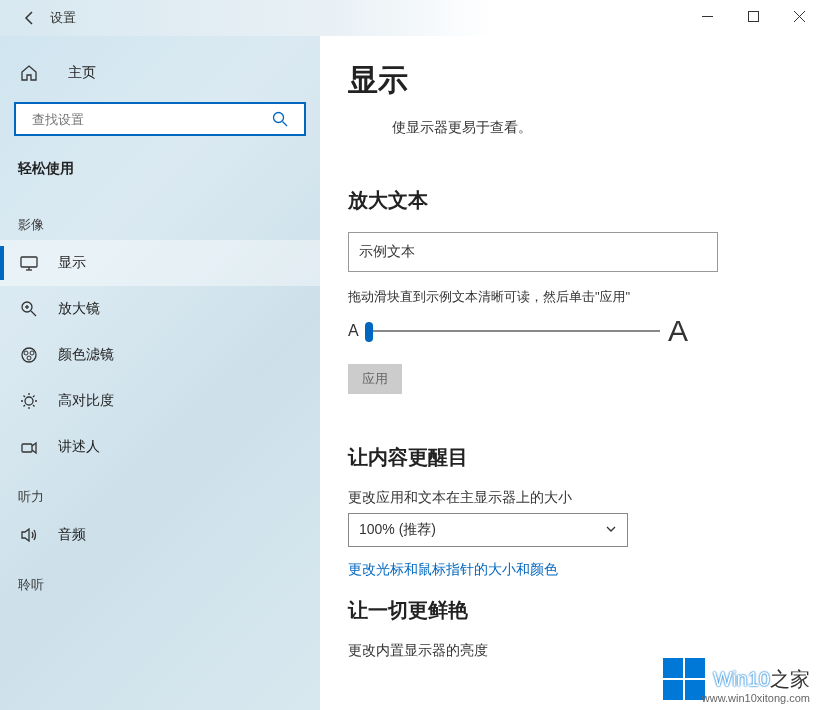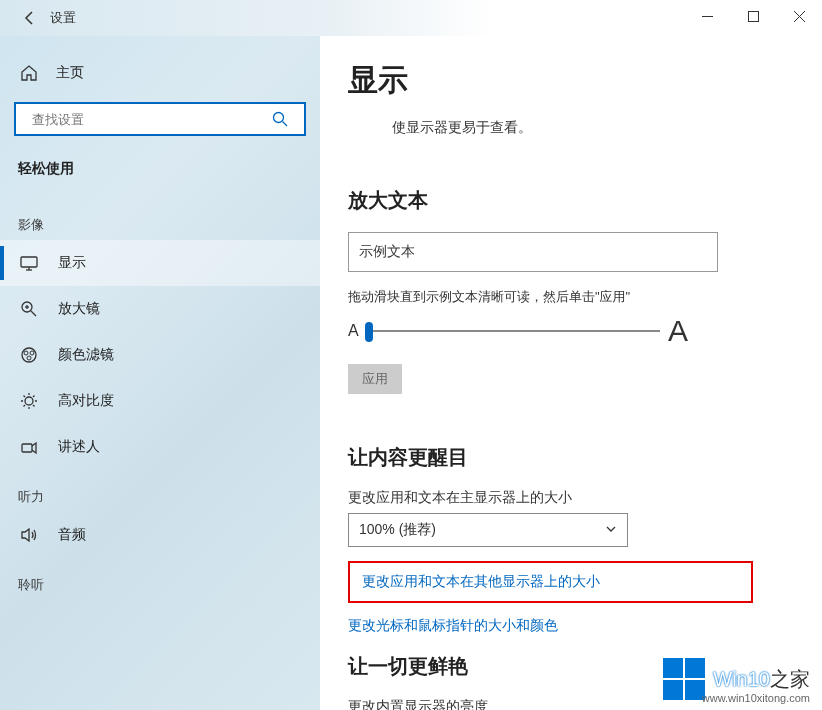--- a/index.html
+++ b/index.html
@@ -10,21 +10,21 @@
     .titlebar .title { margin-left: 6px; font-size: 13px; color: #333; }
     .win-controls { position: absolute; top: 0; right: 0; display: flex; }
     .win-btn { width: 46px; height: 32px; display: flex; align-items: center; justify-content: center; cursor: pointer; }
     .win-btn svg { width: 11px; height: 11px; }
     
     .layout { display: flex; height: calc(100% - 36px); }
     
     .sidebar { width: 320px; background: linear-gradient(135deg, #d0e5f0 0%, #dbeaf2 30%, #cde0ea 60%, #d8e8ef 100%); padding-top: 20px; position: relative; }
     .sidebar::after { content: ""; position: absolute; top: 0; right: 0; width: 40px; height: 100%; background: linear-gradient(to right, transparent, rgba(255,255,255,0)); }
     
-    .home-row { display: flex; align-items: center; padding: 8px 20px; margin-bottom: 12px; cursor: pointer; }
+    .home-row { display: flex; align-items: center; padding: 8px 20px; margin-bottom: 12px; cursor: pointer; gap: 12px; }
     .home-row .icon { width: 18px; height: 18px; margin-right: 18px; }
     .home-row .label { font-size: 14px; color: #222; }
     
     .search-wrap { margin: 0 14px 18px 14px; }
     .search-box { width: 100%; height: 34px; border: 2px solid #0067c0; background: #fff; display: flex; align-items: center; padding: 0 16px; }
     .search-box input { flex: 1; border: none; outline: none; font-size: 13px; color: #555; background: transparent; }
     .search-box .sicon { width: 16px; height: 16px; color: #0067c0; }
     
     .category-title { font-size: 14px; font-weight: 600; color: #222; padding: 6px 20px 20px 18px; }
     
@@ -221,23 +221,20 @@
     <button class="apply-btn">应用</button>
     
     <h2>让内容更醒目</h2>
     <div class="lbl">更改应用和文本在主显示器上的大小</div>
     <div class="dropdown">
       <span>100% (推荐)</span>
       <span><svg width="12" height="12" viewBox="0 0 12 12">
             <path d="M2 4 L6 8 L10 4" stroke="#333" stroke-width="1.3" fill="none"></path>
           </svg></span>
     </div>
-    <div class="link-highlight">
-      <a class="link">更改应用和文本在其他显示器上的大小</a>
-    </div>
     <a class="link">更改光标和鼠标指针的大小和颜色</a>
     
     <h2>让一切更鲜艳</h2>
     <div class="lbl">更改内置显示器的亮度</div>
     
     
     <div class="watermark">
       <div class="wlogo">
           <div></div>
           <div></div>

